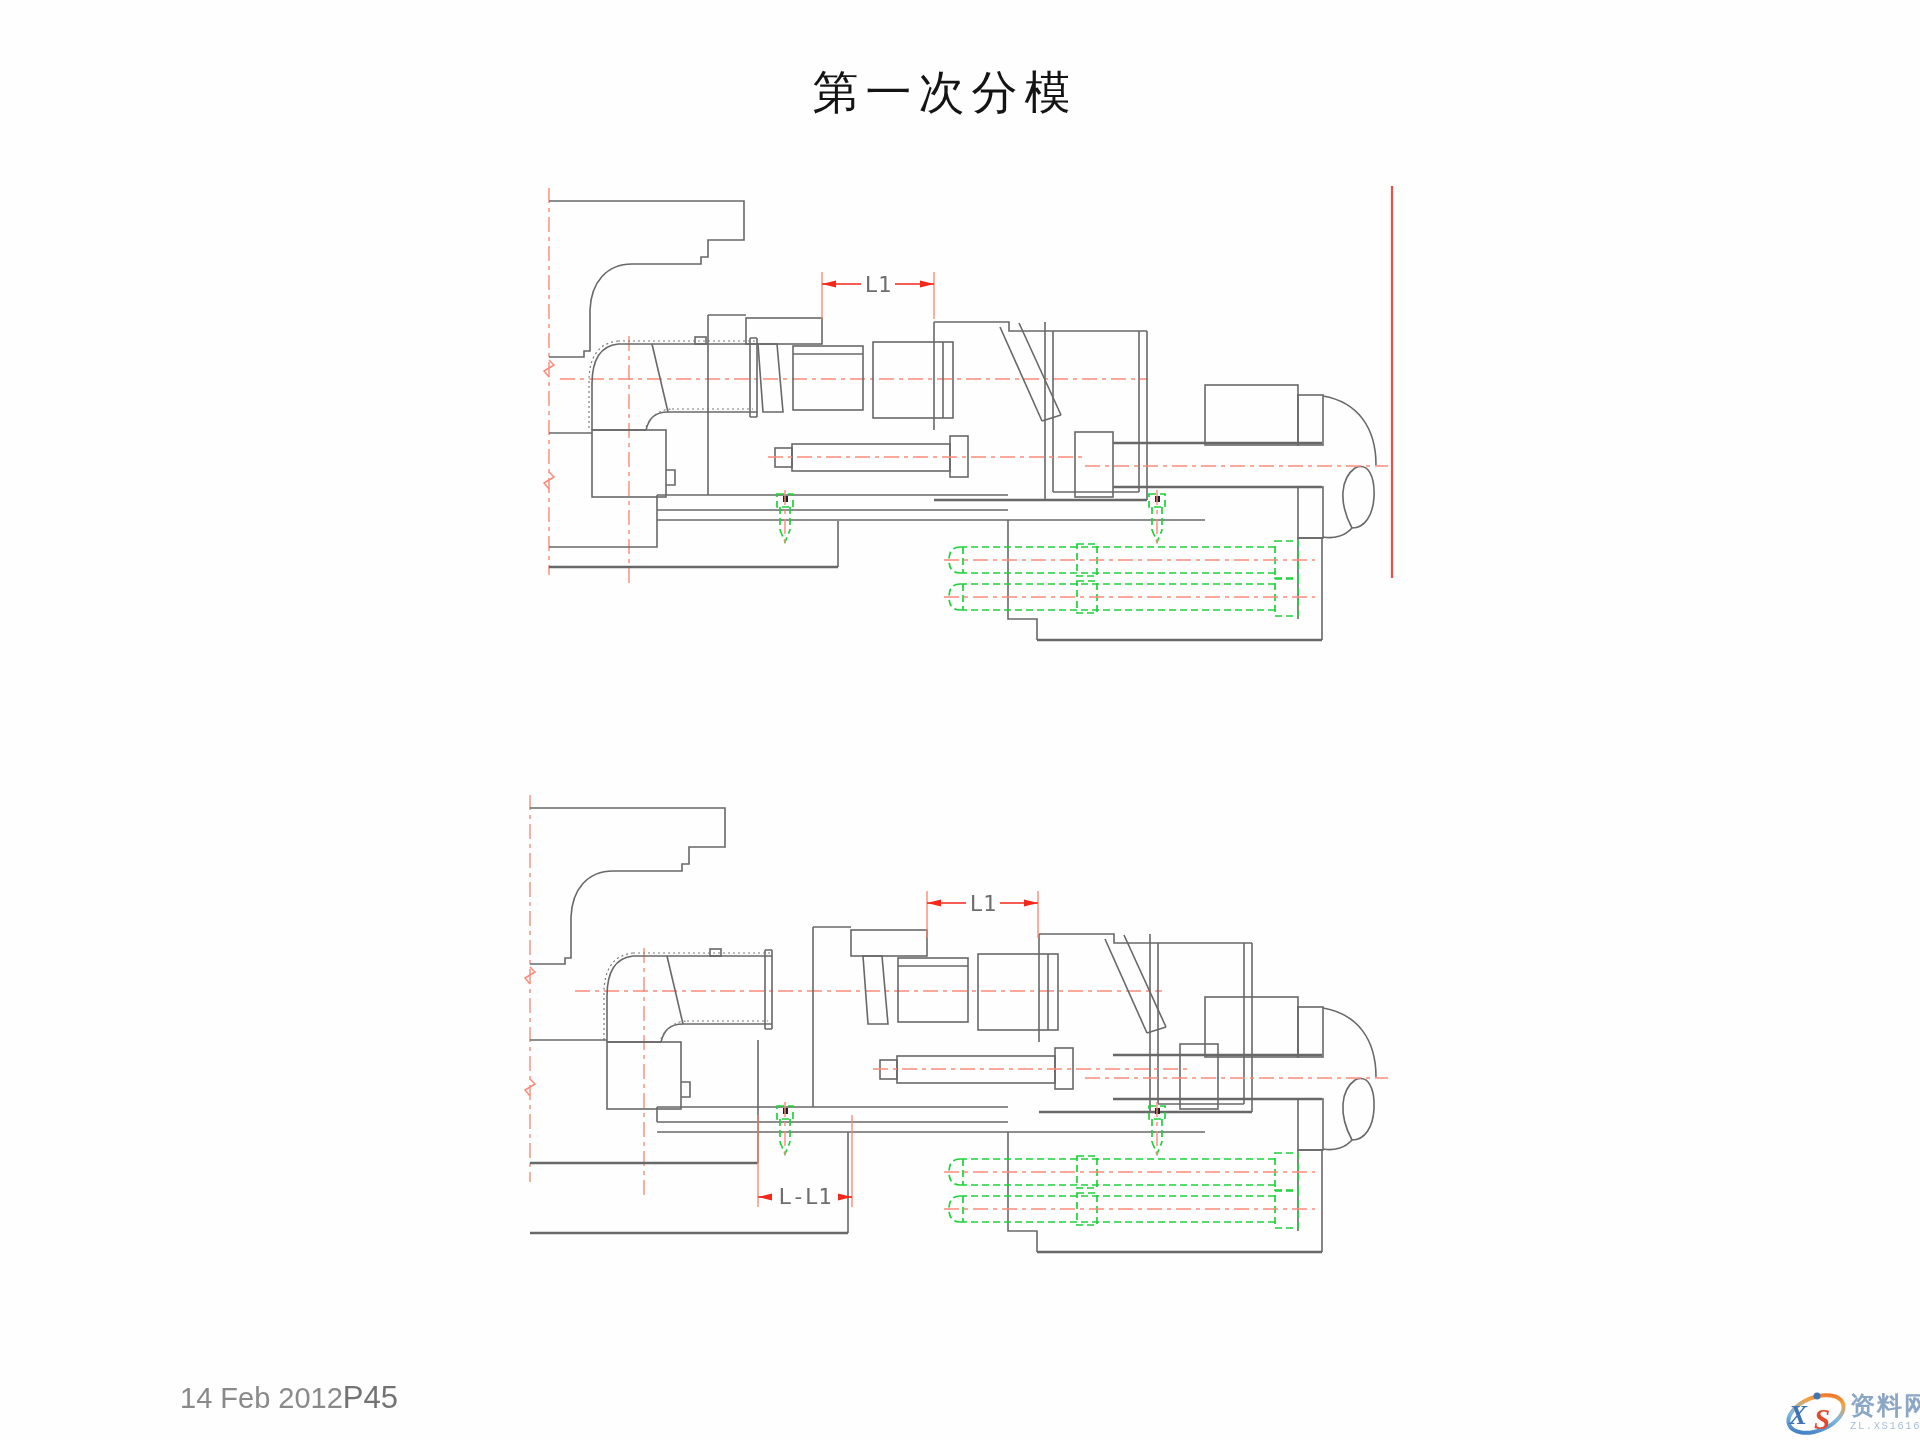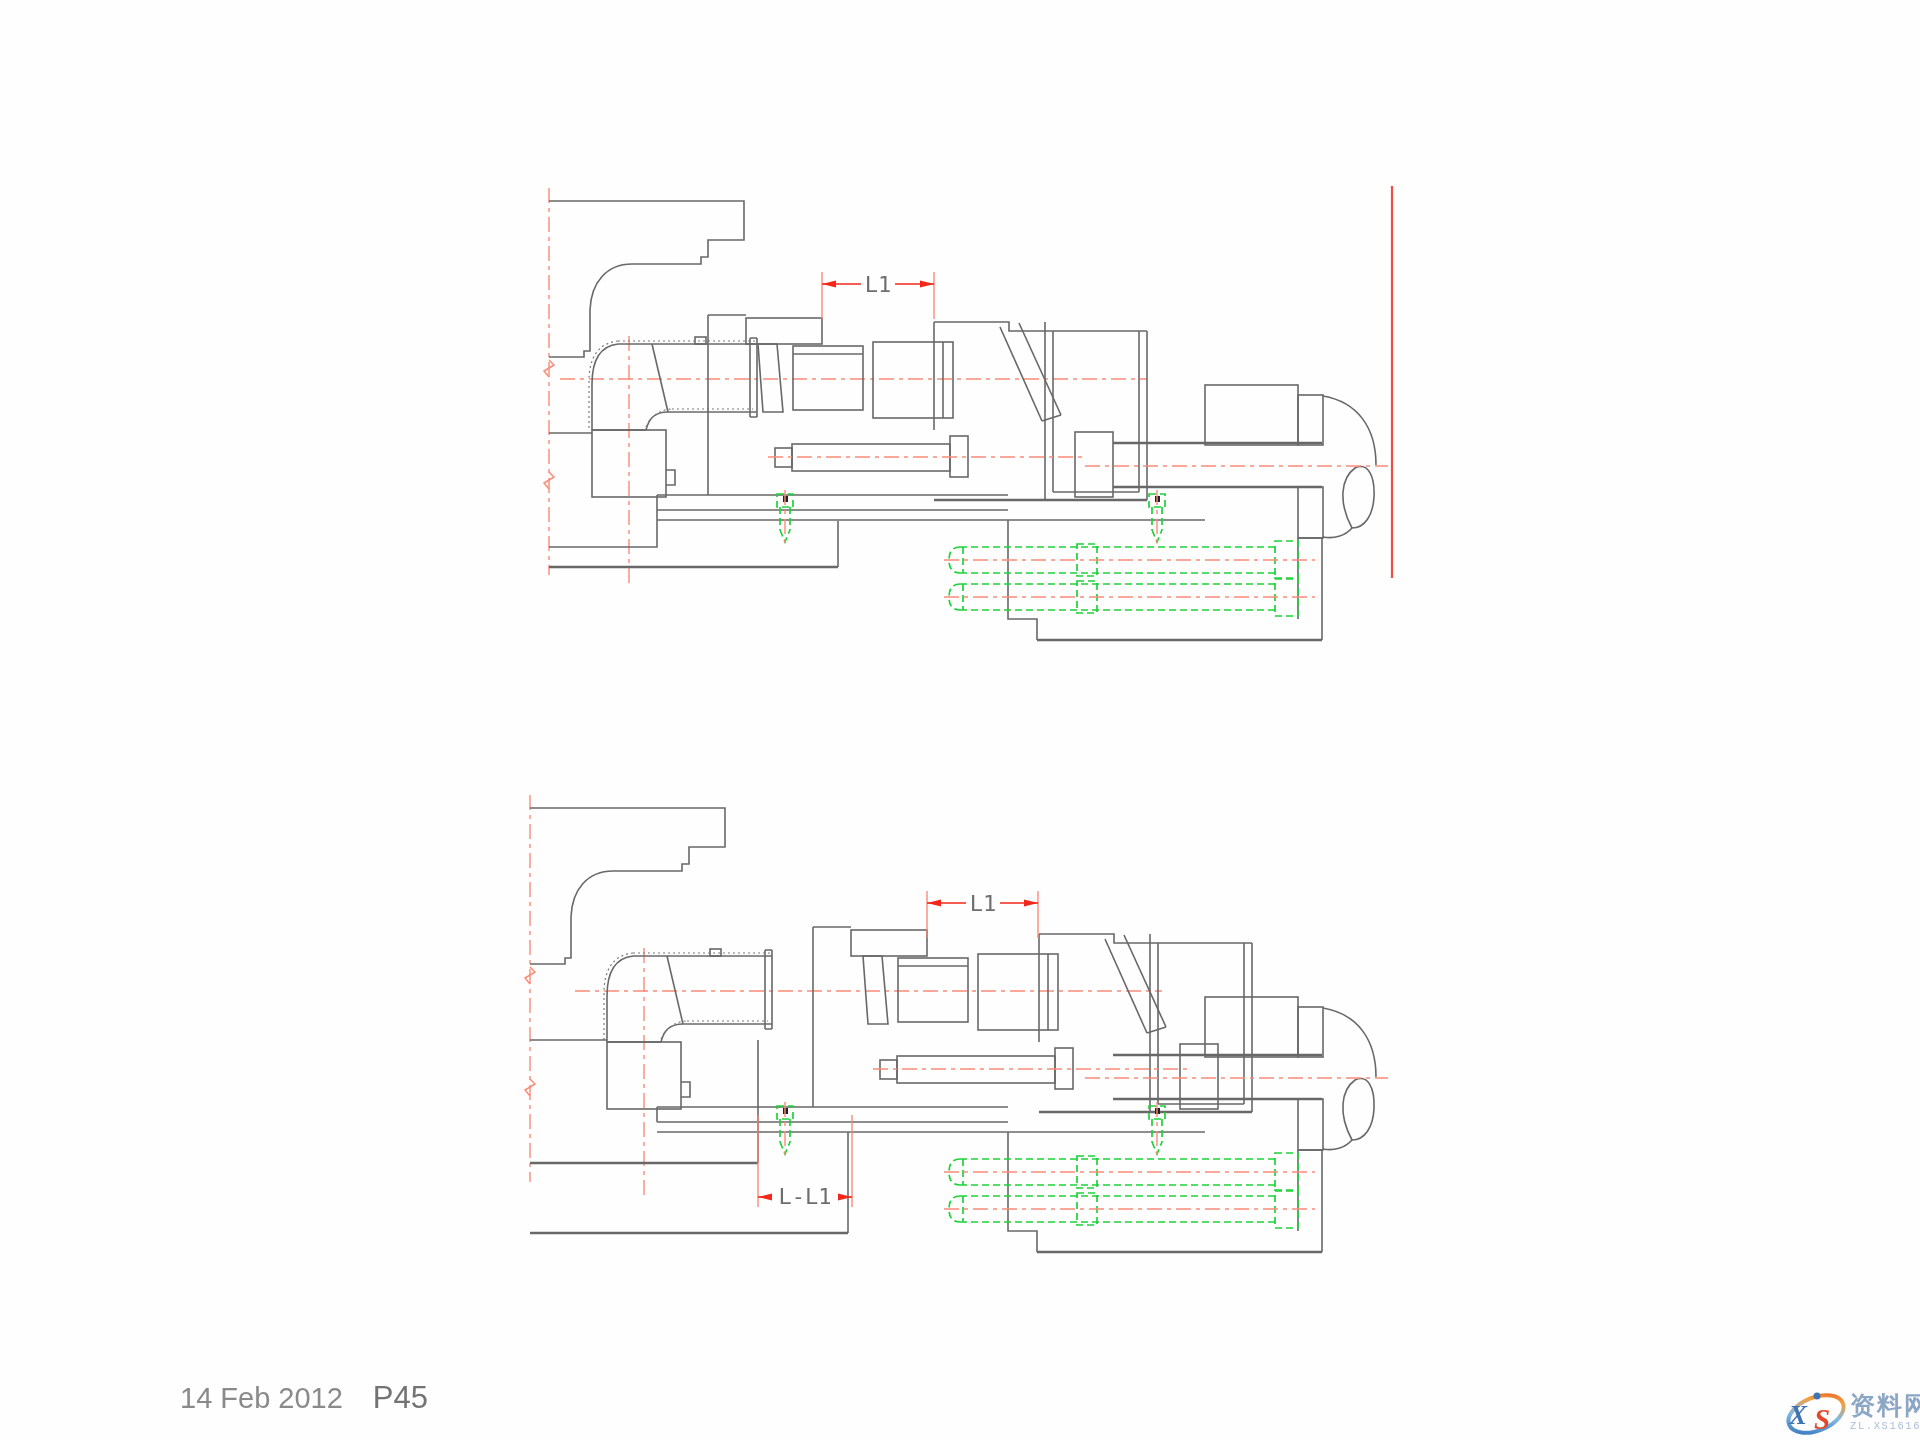--- a/index.html
+++ b/index.html
@@ -4,21 +4,21 @@
 <style>
   html,body{margin:0;padding:0;background:#ffffff;}
   body{width:1920px;height:1440px;position:relative;overflow:hidden;
        font-family:"Liberation Sans","DejaVu Sans",sans-serif;}
   .slide{position:absolute;inset:0;background:#fffefe;}
   .fig-title{position:absolute;transform:translateX(-50%);margin:0;
              font-family:"Liberation Serif","DejaVu Serif",serif;
              font-weight:500;color:#141414;font-size:46px;letter-spacing:7px;white-space:nowrap;}
   #title1{left:945px;top:62px;}
   #title2{left:915px;top:706px;}
-  .footer{position:absolute;top:1380px;left:180px;display:flex;align-items:baseline;gap:30px;}
+  .footer{position:absolute;top:1380px;left:180px;display:flex;align-items:baseline;}
   .footer .date{color:#8a8a8a;font-size:29px;}
   .footer .pageno{color:#737373;font-size:31px;}
   svg .ln{stroke:#686868;fill:none;stroke-width:1.6;}
   svg .bold{stroke-width:2.4;}
   svg .dot{stroke:#7a7a7a;fill:none;stroke-width:1.2;stroke-dasharray:2 3;}
   svg .cl{stroke:#fa8b78;fill:none;stroke-width:1.4;stroke-dasharray:15 5 4 5;}
   svg .brk{stroke:#fa8b78;fill:none;stroke-width:1.5;}
   svg .ext{stroke:#f8836f;fill:none;stroke-width:1.3;}
   svg .dim{stroke:#f3281a;fill:none;stroke-width:1.7;}
   svg .arr{fill:#f3281a;stroke:none;}
@@ -30,20 +30,21 @@
   .wm-texts{display:flex;flex-direction:column;line-height:1;}
   .wm-name{font-size:25px;font-weight:bold;color:#8ca6c5;letter-spacing:2px;}
   .wm-url{font-size:10.5px;color:#a8bdd4;letter-spacing:1.6px;margin-top:3px;
           font-family:"Liberation Mono","DejaVu Sans Mono",monospace;}
 </style>
 </head>
 <body>
 
 <div class="slide">
 
+  <h1 class="fig-title" id="title1">第一次分模</h1>
 
   <svg width="1920" height="1440" viewBox="0 0 1920 1440" xmlns="http://www.w3.org/2000/svg">
     <defs>
 
       <g id="g-plate">
         <path class="cl" d="M549,188 V575"></path>
         <polyline class="brk" points="549,360 554,365 544,371 549,377"></polyline>
         <polyline class="brk" points="549,472 554,477 544,483 549,489"></polyline>
         <path class="ln" d="M549,201 H744 V240 H708 V257 H701 V264 H632 C607,264 591,282 590,310 L590,351 H584 V357 H549"></path>
       </g>

